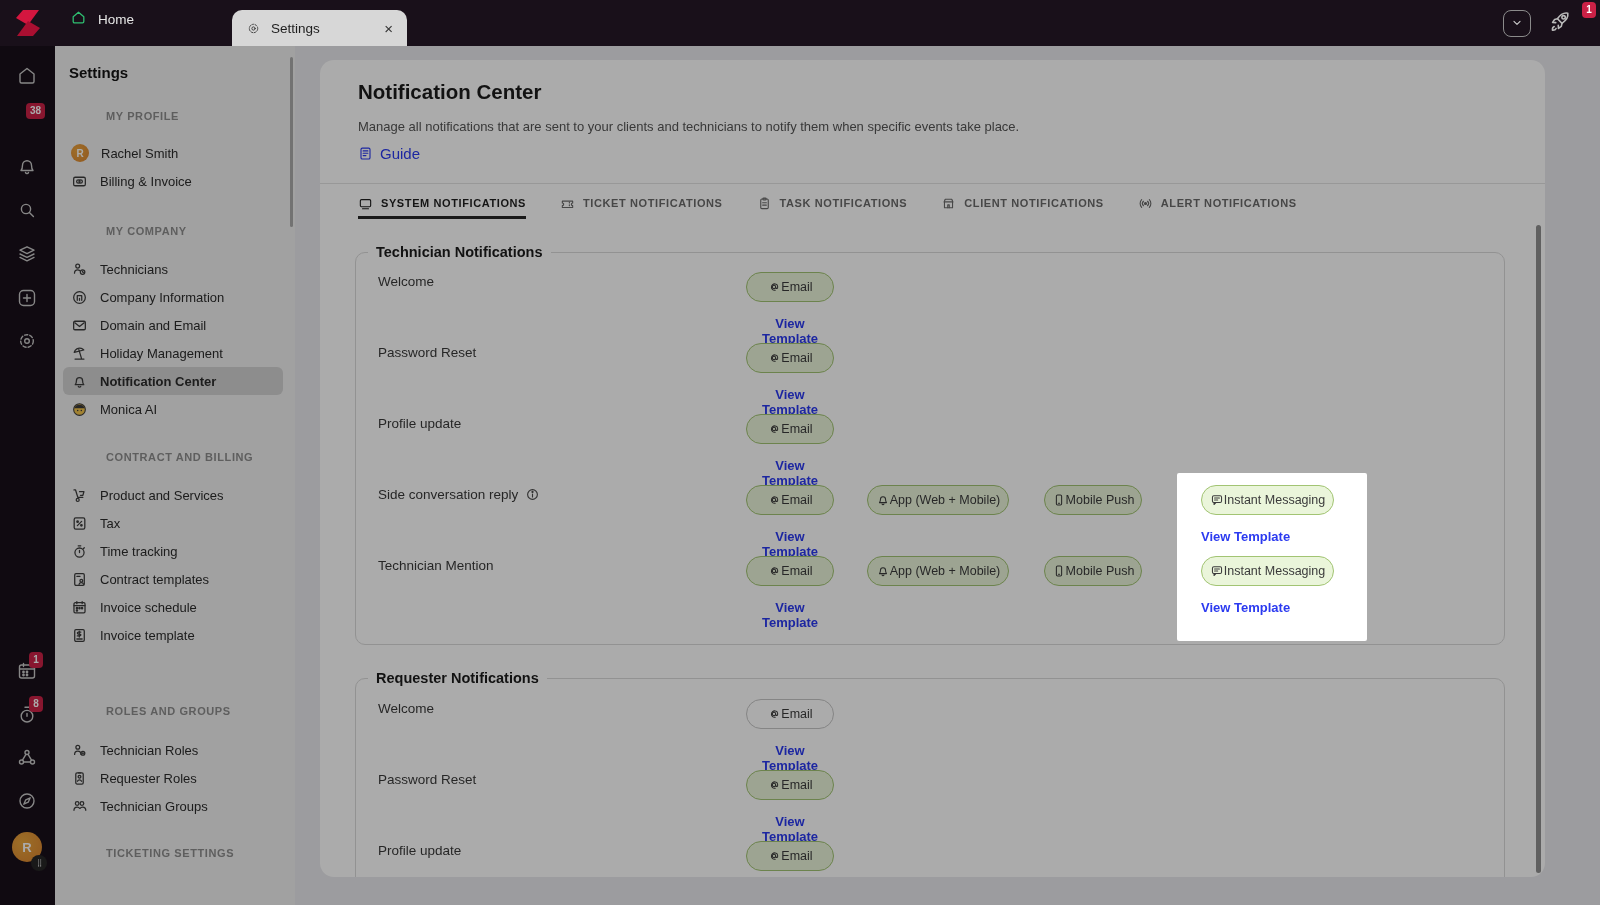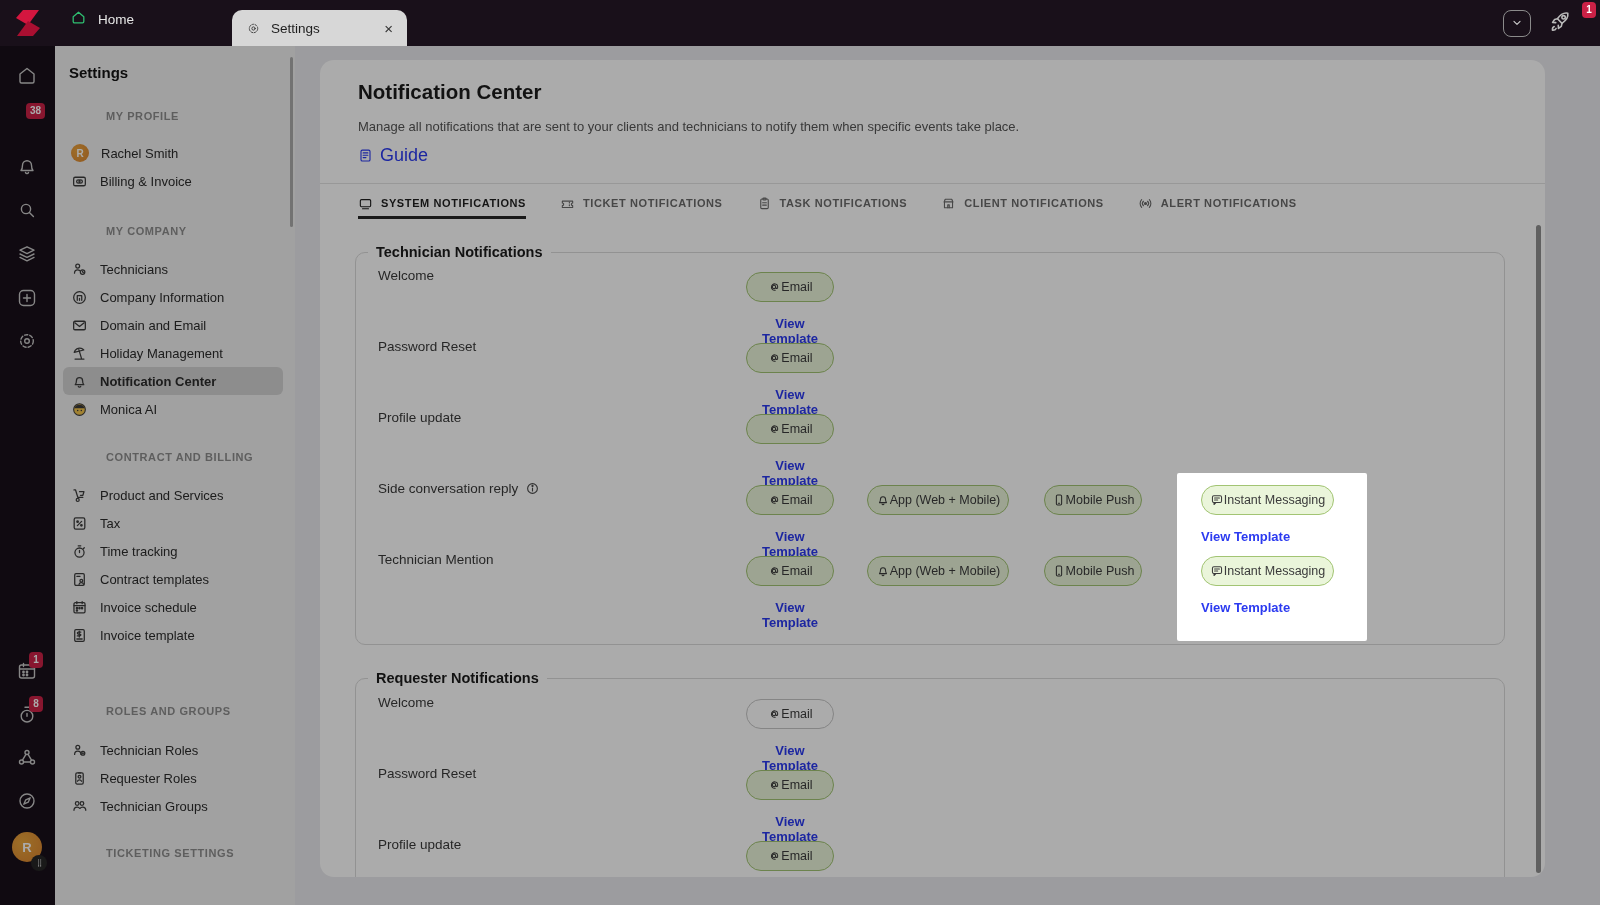--- a/index.html
+++ b/index.html
@@ -46,36 +46,36 @@
   .av18{width:18px;height:18px;border-radius:50%;background:radial-gradient(circle at 35% 35%,#eca43d,#d9842f);
     color:#fff;font-size:10px;font-weight:bold;display:flex;align-items:center;justify-content:center;flex:none;}
   .sb-scroll{position:absolute;right:2px;top:11px;width:3px;height:170px;background:#aaa;border-radius:2px;}
 
   
   .main-card{position:absolute;left:320px;top:60px;width:1225px;height:817px;background:#fff;
     border-radius:14px;overflow:hidden;z-index:5;}
   .pg-title{position:absolute;left:38px;top:20px;font-size:20.5px;font-weight:bold;color:#1c1c1c;}
   .pg-desc{position:absolute;left:38px;top:59px;font-size:13px;color:#555;}
   .guide{position:absolute;left:38px;top:85px;display:flex;align-items:center;gap:7px;
-    color:#2b3af0;font-size:18px;cursor:pointer;}
+    color:#2b3af0;font-size:15px;cursor:pointer;}
   .tabsep{position:absolute;left:0;right:0;top:123px;border-top:1px solid #e3e3e3;}
   .tabs{position:absolute;left:38px;top:130px;height:29px;display:flex;gap:34px;}
   .tab{display:flex;align-items:center;gap:8px;font-size:11px;font-weight:bold;letter-spacing:.6px;
     color:#6b6b6b;cursor:pointer;padding-bottom:0;border-bottom:3px solid transparent;white-space:nowrap;}
   .tab .tic{width:15px;height:15px;display:flex;}
   .tab.active{color:#1f1f1f;border-bottom-color:#262626;}
   .main-scroll{position:absolute;left:1216px;top:165px;width:5px;height:648px;background:#8f8f8f;border-radius:3px;}
 
   fieldset.nset{position:absolute;left:35px;width:1150px;margin:0;border:1px solid #dadada;
     border-radius:10px;padding:8px 0 0 0;}
   fieldset.nset legend{margin-left:12px;padding:0 8px;font-size:14.5px;font-weight:bold;color:#1b1b1b;}
   #fs-tech{top:184px;height:401px;}
   #fs-req{top:610px;height:300px;padding-top:9px;}
   .nrow{position:relative;height:71px;}
-  .rlabel{position:absolute;left:22px;top:0;font-size:13.5px;color:#3a3a3a;display:flex;align-items:center;gap:7px;}
+  .rlabel{position:absolute;left:22px;top:6px;font-size:13.5px;color:#3a3a3a;display:flex;align-items:center;gap:7px;}
   .rlabel .inf{width:15px;height:15px;color:#4a4a4a;display:flex;}
   .grp{position:absolute;top:4px;display:flex;flex-direction:column;}
   .g-email{left:390px;width:88px;}
   .g-app{left:511px;width:142px;}
   .g-push{left:688px;width:98px;}
   .g-im{left:845px;width:133px;}
   .pill{height:30px;width:100%;border-radius:16px;background:#eaf5da;border:1px solid #a2c473;
     display:flex;align-items:center;justify-content:center;font-size:12.5px;color:#3b3b3b;
     cursor:pointer;font-family:inherit;padding:0 4px;white-space:nowrap;}
   .pill.off{background:#fff;border-color:#c6c6c6;}

